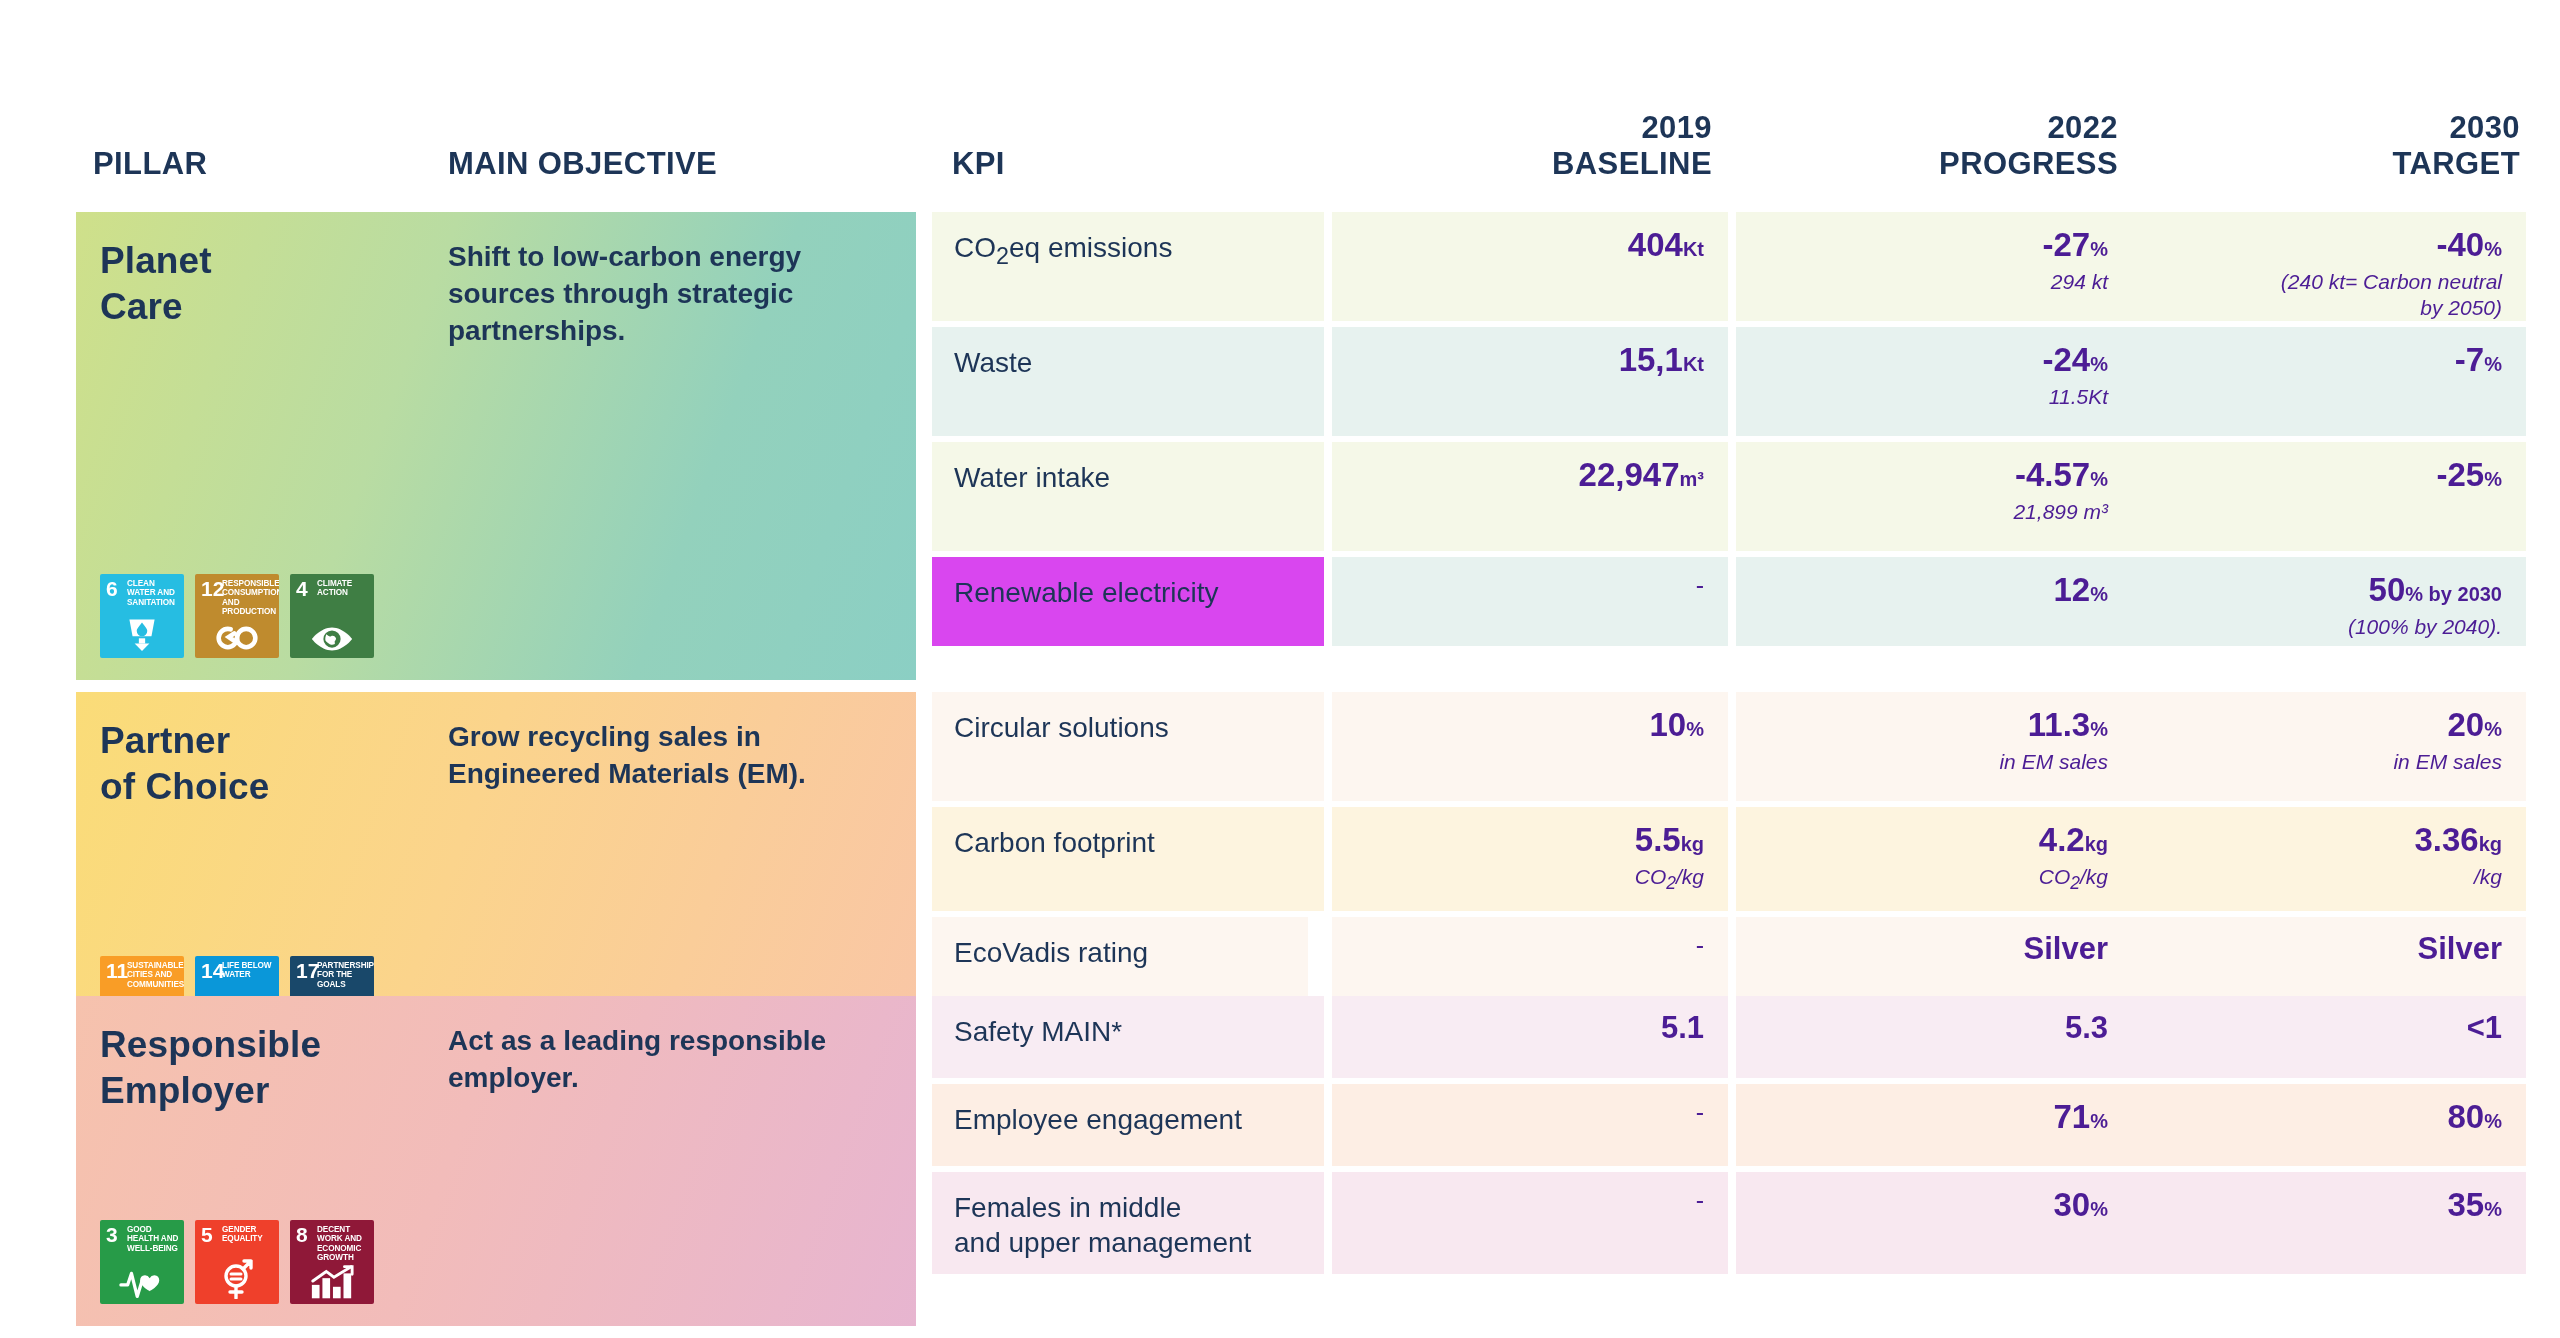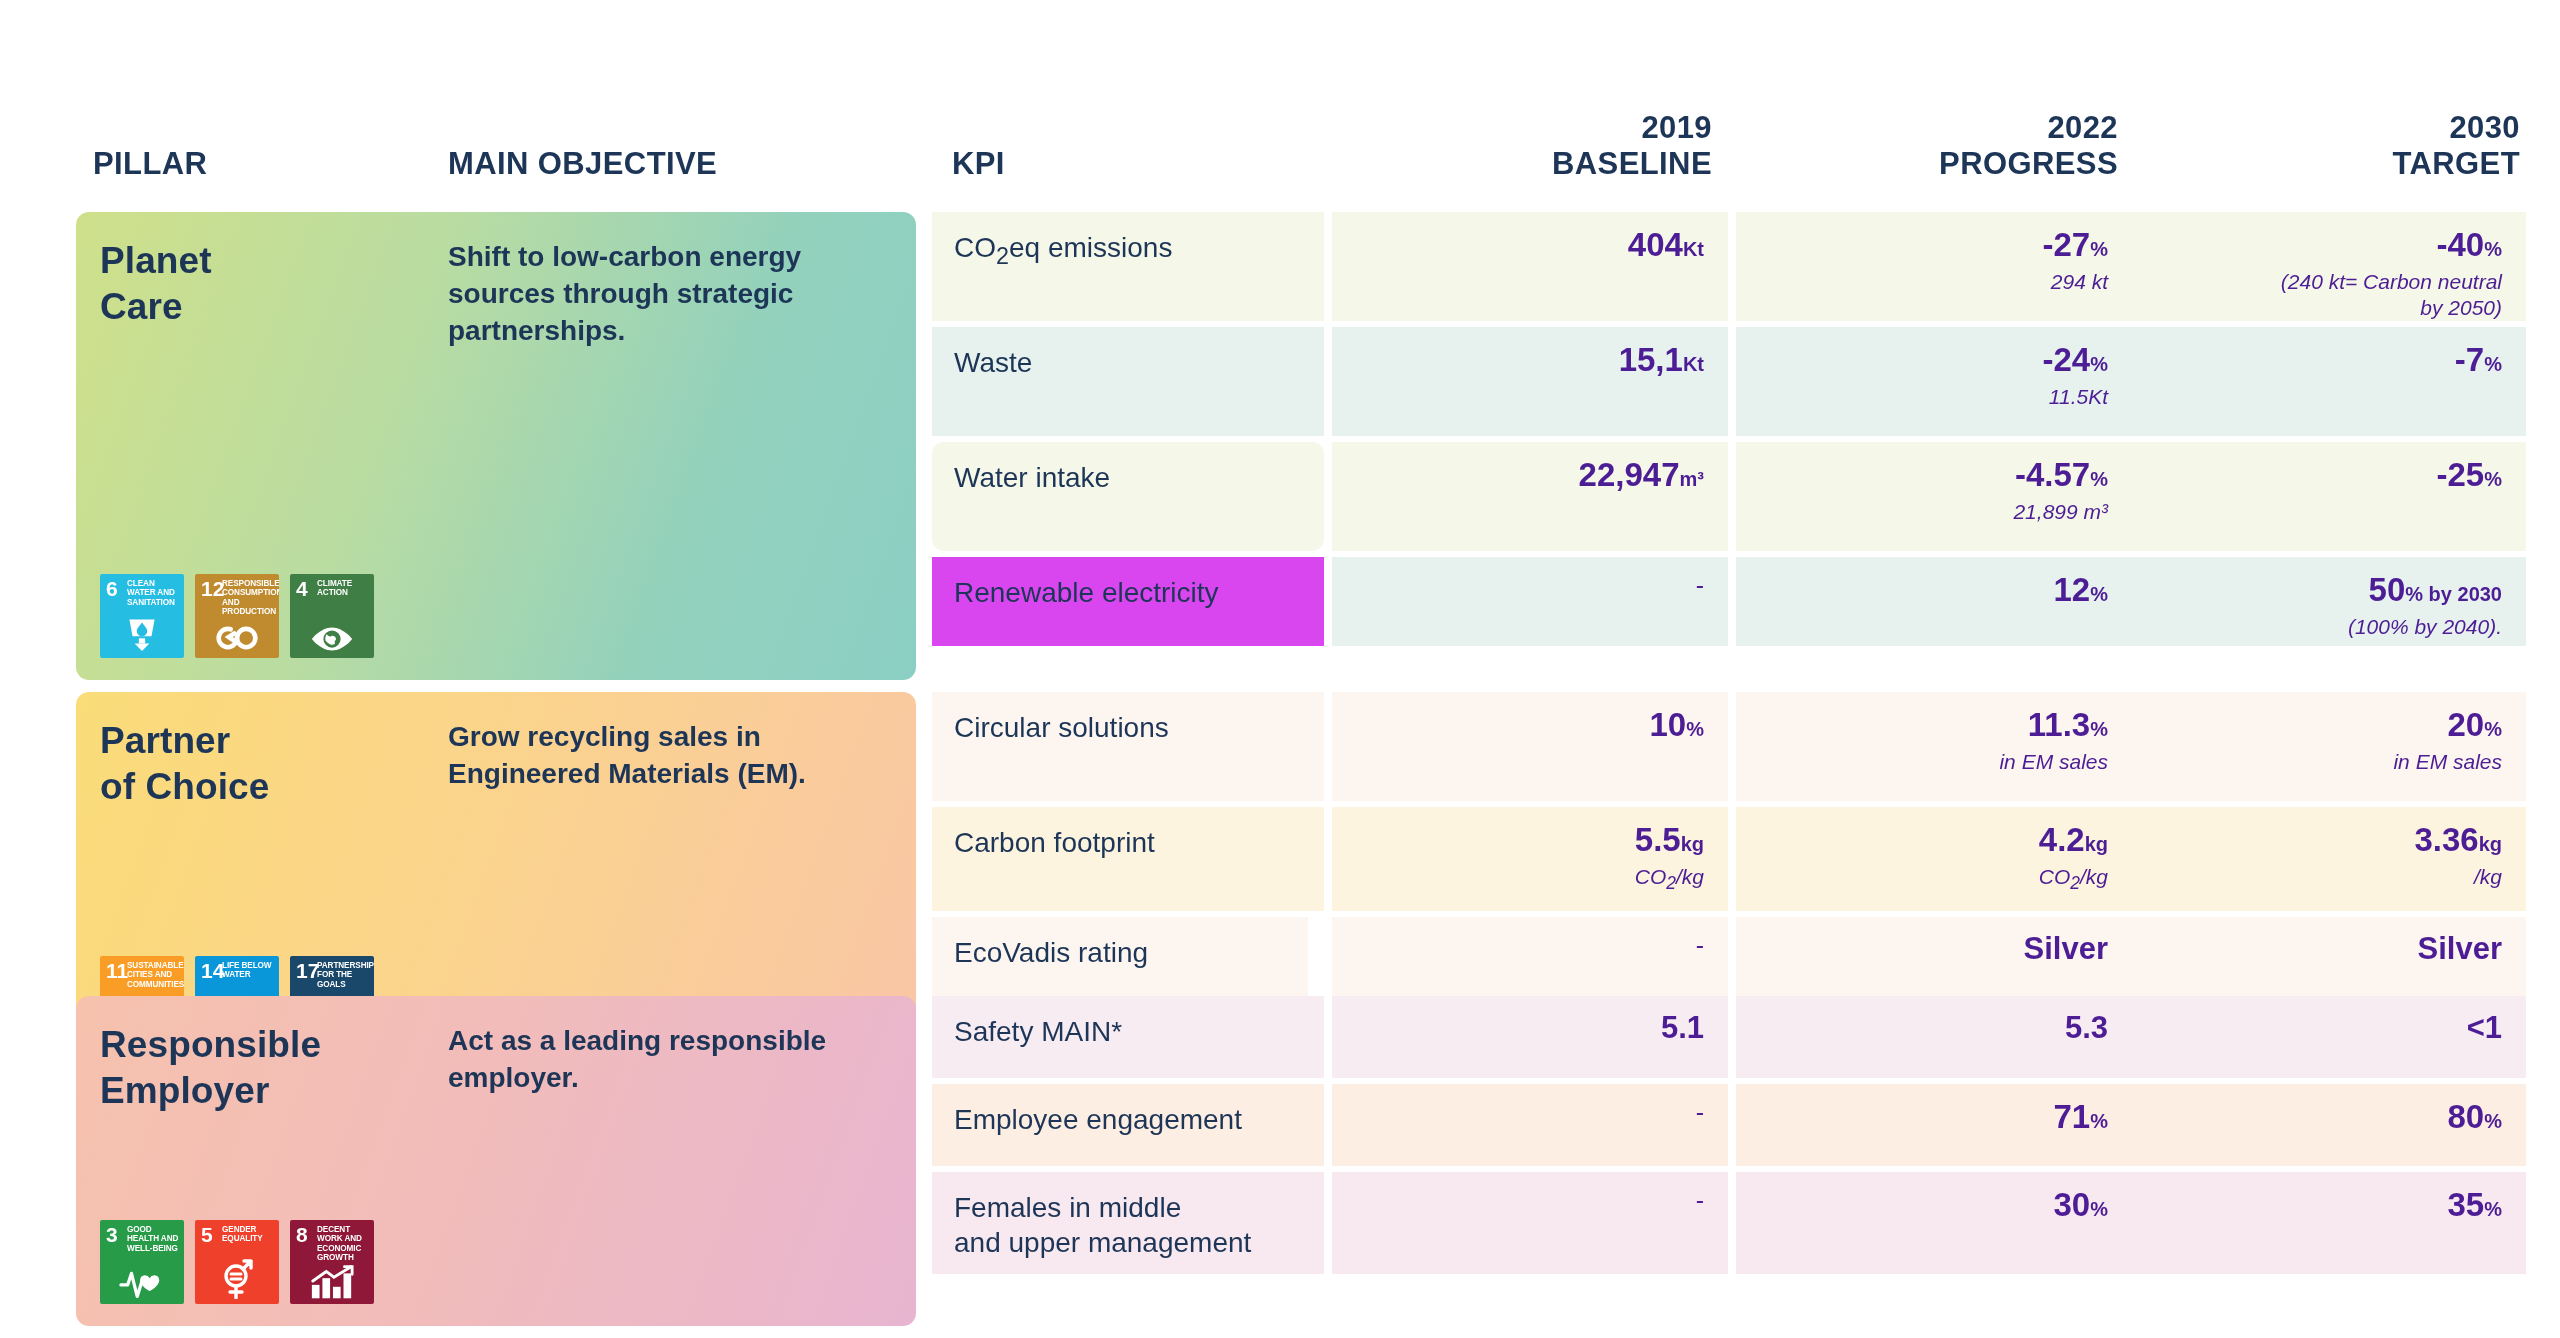--- a/index.html
+++ b/index.html
@@ -14,21 +14,21 @@
 
   
   .c-pillar {left:93px;  width:340px;}
   .c-obj    {left:448px;  width:470px;}
   .c-kpi    {left:952px;  width:360px;}
   .c-2019   {left:1332px; width:380px;}
   .c-2022   {left:1728px; width:390px;}
   .c-2030   {left:2130px; width:390px;}
 
   
-  .pillar{position:absolute;left:76px;width:840px;border-radius:13px;overflow:hidden;}
+  .pillar{position:absolute;left:76px;width:840px;border-radius:0;overflow:hidden;}
   .pillar .ptitle{position:absolute;left:24px;top:26px;font-size:37px;font-weight:600;line-height:1.23;
                   color:#1d3557;letter-spacing:.1px;white-space:pre-line;}
   .pillar .pobj{position:absolute;left:372px;top:26px;width:440px;font-size:28px;font-weight:700;
                 line-height:1.33;color:#1d3557;white-space:pre-line;}
   .sdgs{position:absolute;left:24px;bottom:22px;display:flex;gap:11px;}
   .sdg{width:84px;height:84px;border-radius:2px;position:relative;color:#fff;overflow:hidden;}
   .sdg .num{position:absolute;left:6px;top:4px;font-size:21px;font-weight:700;line-height:1;}
   .sdg .lbl{position:absolute;left:27px;top:5px;right:3px;font-size:8.2px;font-weight:700;
             line-height:1.14;text-transform:uppercase;letter-spacing:-.1px;}
   .sdg svg{position:absolute;left:50%;transform:translateX(-50%);bottom:5px;}
@@ -122,21 +122,21 @@
       </div>
       <div class="cell" style="left: 1332px; width: 396px; top: 327px; height: 109px; background: rgb(231, 242, 239);">
         <div class="val"><span class="big">15,1</span><span class="unit">Kt</span></div>
       </div>
       <div class="cell" style="left: 1736px; width: 396px; top: 327px; height: 109px; background: rgb(231, 242, 239);">
         <div class="val"><span class="big">-24</span><span class="unit">%</span><span class="sub">11.5Kt</span></div>
       </div>
       <div class="cell" style="left: 2130px; width: 396px; top: 327px; height: 109px; background: rgb(231, 242, 239);">
         <div class="val"><span class="big">-7</span><span class="unit">%</span></div>
       </div>
-      <div class="cell" style="left: 932px; width: 392px; top: 442px; height: 109px; background: rgb(245, 248, 232); border-radius: 12px;">
+      <div class="cell" style="left: 932px; width: 392px; top: 442px; height: 109px; background: rgb(245, 248, 232);">
         <div class="kpi">Water intake</div>
       </div>
       <div class="cell" style="left: 1332px; width: 396px; top: 442px; height: 109px; background: rgb(245, 248, 232);">
         <div class="val"><span class="big">22,947</span><span class="unit">m³</span></div>
       </div>
       <div class="cell" style="left: 1736px; width: 396px; top: 442px; height: 109px; background: rgb(245, 248, 232);">
         <div class="val"><span class="big">-4.57</span><span class="unit">%</span><span class="sub">21,899 m³</span></div>
       </div>
       <div class="cell" style="left: 2130px; width: 396px; top: 442px; height: 109px; background: rgb(245, 248, 232);">
         <div class="val"><span class="big">-25</span><span class="unit">%</span></div>

